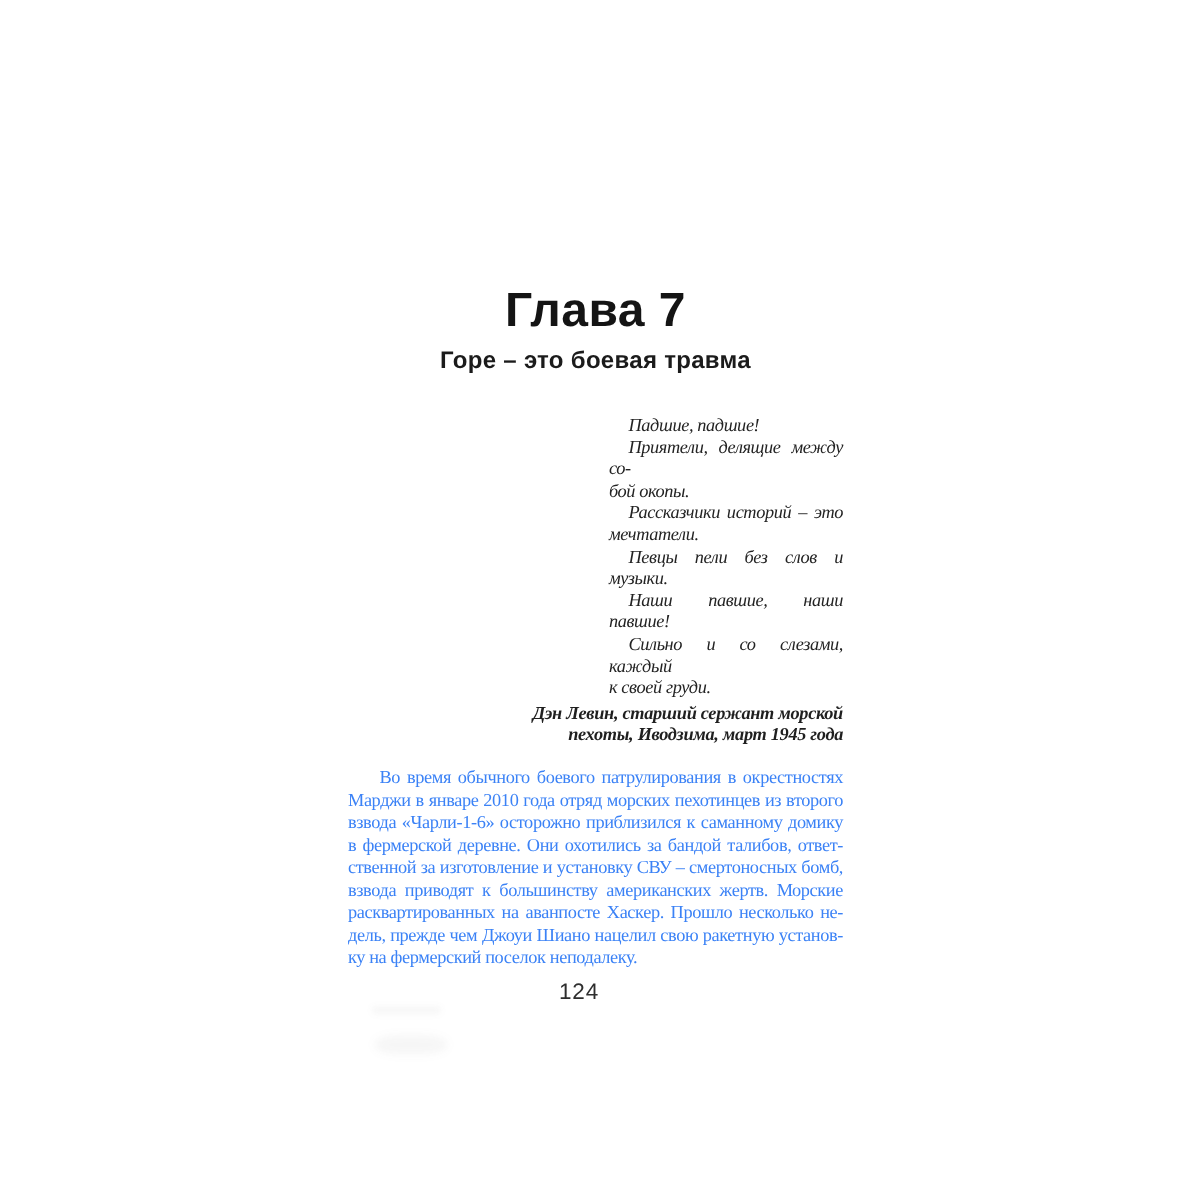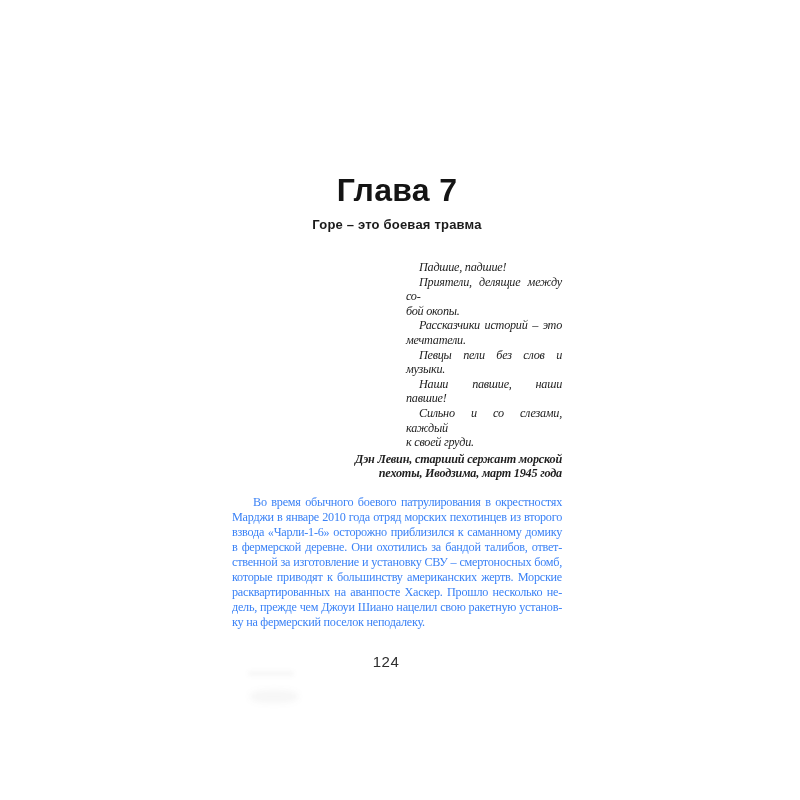--- a/index.html
+++ b/index.html
@@ -12,38 +12,38 @@
   }
   .stage {
     position: relative;
     width: 800px;
     height: 800px;
     background: #ffffff;
   }
   .content {
     position: absolute;
     left: 232px;
-    top: 172px;
+    top: 188px;
     width: 330px;
   }
   .chapter-title {
     margin: 0;
     font-family: "Liberation Sans", sans-serif;
     font-weight: 700;
     font-size: 32px;
     line-height: 36px;
     text-align: center;
     color: #141414;
     letter-spacing: 0.3px;
   }
   .chapter-subtitle {
     margin: 9px 0 0 0;
     font-family: "Liberation Sans", sans-serif;
     font-weight: 700;
-    font-size: 13px;
+    font-size: 16px;
     line-height: 15px;
     text-align: center;
     color: #1b1b1b;
     letter-spacing: 0.2px;
   }
   .epigraph {
     margin-top: 28px;
   }
   .epigraph-poem {
     margin-left: 174px;
@@ -140,21 +140,21 @@
           <div class="line">Дэн Левин, старший сержант морской</div>
           <div class="line">пехоты, Иводзима, март 1945 года</div>
         </div>
     </section>
     <section class="body-text">
         <div class="line indent justify">Во время обычного боевого патрулирования в окрестностях</div>
         <div class="line justify">Марджи в январе 2010 года отряд морских пехотинцев из второго</div>
         <div class="line justify">взвода «Чарли-1-6» осторожно приблизился к саманному домику</div>
         <div class="line justify">в фермерской деревне. Они охотились за бандой талибов, ответ-</div>
         <div class="line justify">ственной за изготовление и установку СВУ – смертоносных бомб,</div>
-        <div class="line justify">которые приводят к большинству американских жертв. Морские</div>
+        <div class="line justify">взвода приводят к большинству американских жертв. Морские</div>
         <div class="line justify">расквартированных на аванпосте Хаскер. Прошло несколько не-</div>
         <div class="line justify">дель, прежде чем Джоуи Шиано нацелил свою ракетную установ-</div>
         <div class="line">ку на фермерский поселок неподалеку.</div>
       </section>
   </main>
 
   <div class="page-number">124</div>
 
   <div class="smudge smudge-1"></div>
   <div class="smudge smudge-2"></div>

